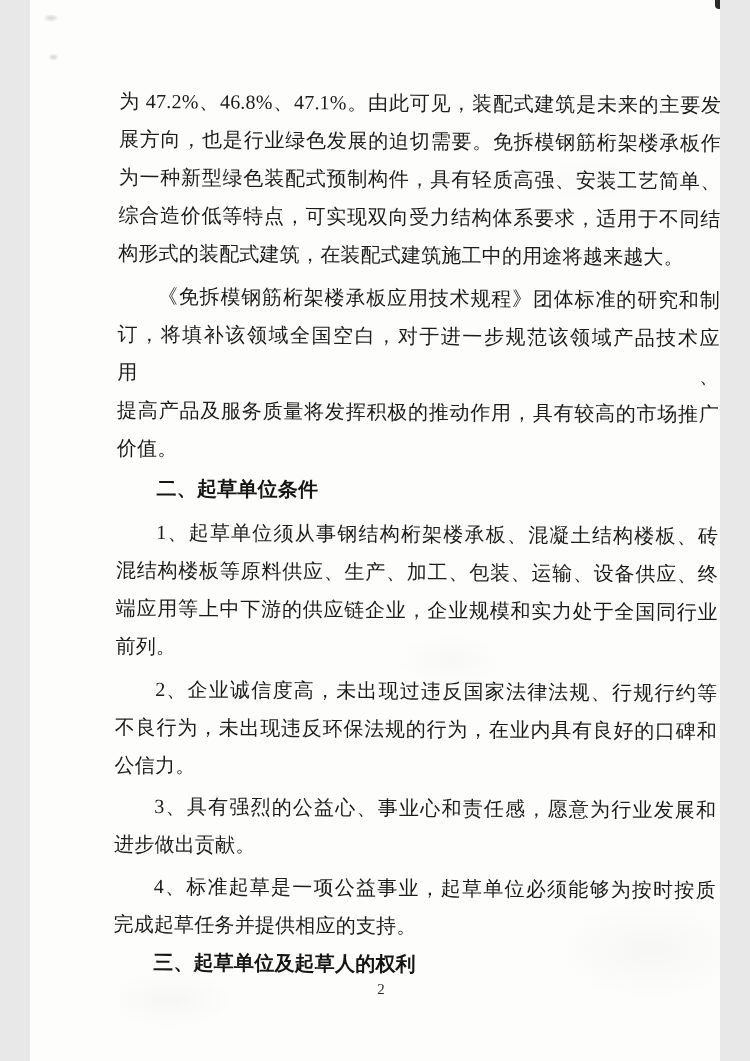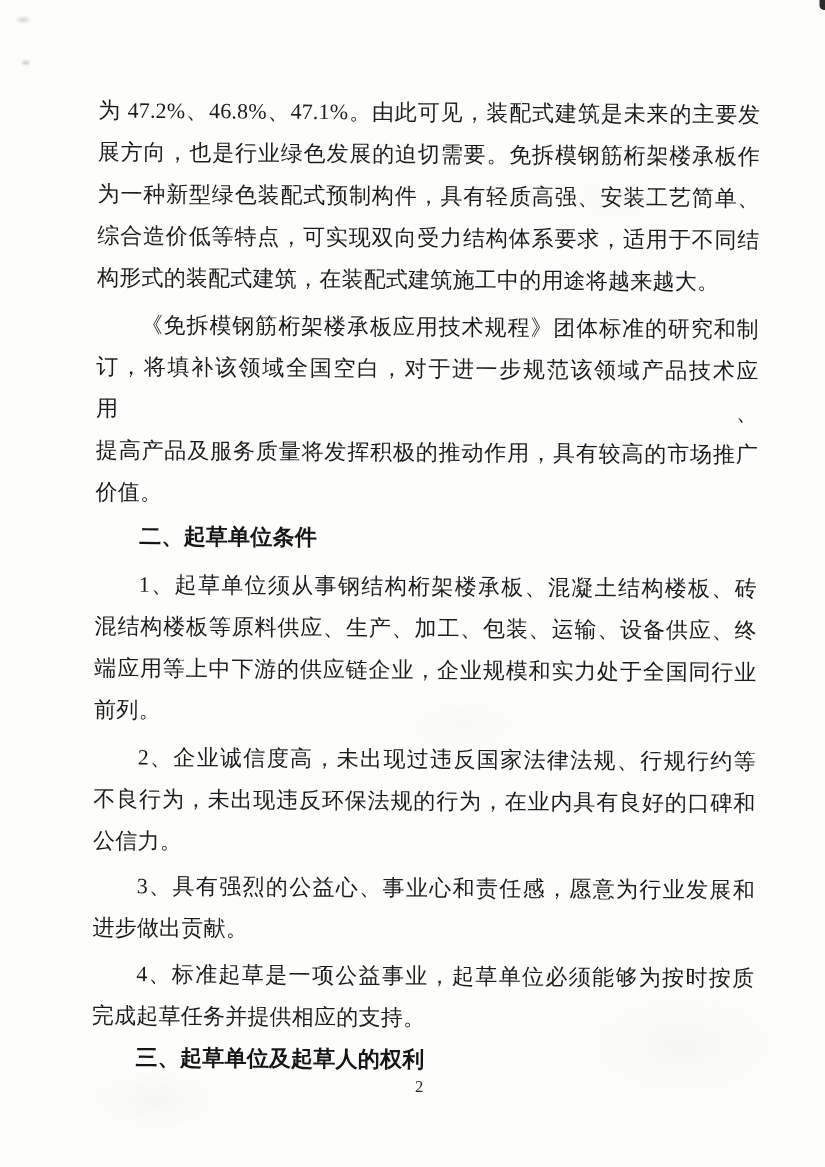--- a/index.html
+++ b/index.html
@@ -2,21 +2,21 @@
 <html><head>
 <meta charset="utf-8">
 <style>
   html, body {
     margin: 0;
     padding: 0;
     background: #e8e8e8;
   }
   .page {
     position: relative;
-    width: 750px;
+    width: 690px;
     height: 1061px;
     margin: 0 auto;
     overflow: hidden;
     background-color: #fdfdfc;
     background-image:
       radial-gradient(ellipse 90px 40px at 140px 1000px, rgba(120,120,115,0.05), rgba(0,0,0,0) 70%),
       radial-gradient(ellipse 140px 70px at 620px 950px, rgba(120,120,115,0.05), rgba(0,0,0,0) 70%),
       radial-gradient(ellipse 80px 35px at 420px 660px, rgba(120,120,115,0.04), rgba(0,0,0,0) 70%),
       radial-gradient(ellipse 70px 30px at 560px 180px, rgba(120,120,115,0.03), rgba(0,0,0,0) 70%),
       radial-gradient(ellipse 10px 5px at 21px 18px, rgba(90,90,90,0.25), rgba(0,0,0,0) 80%);

